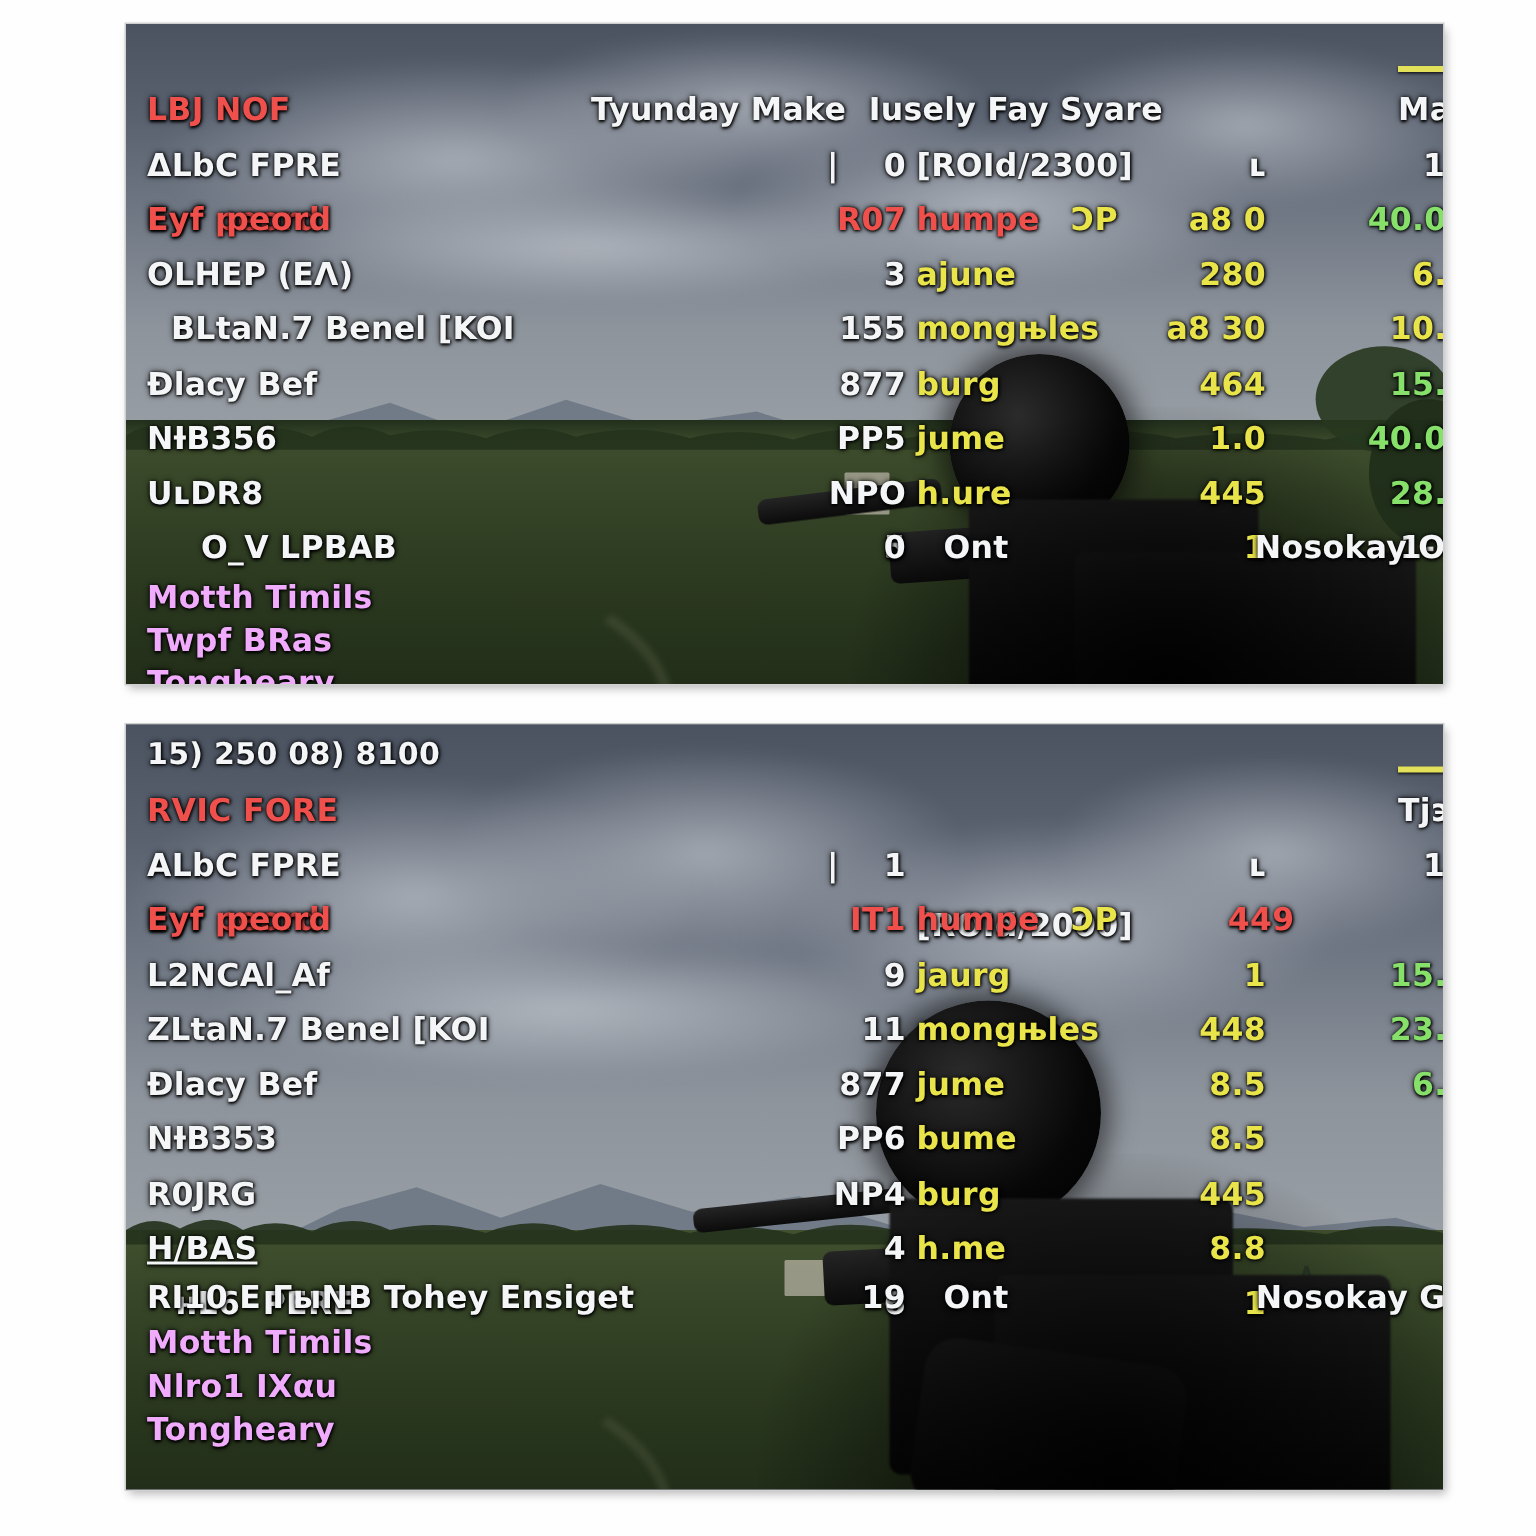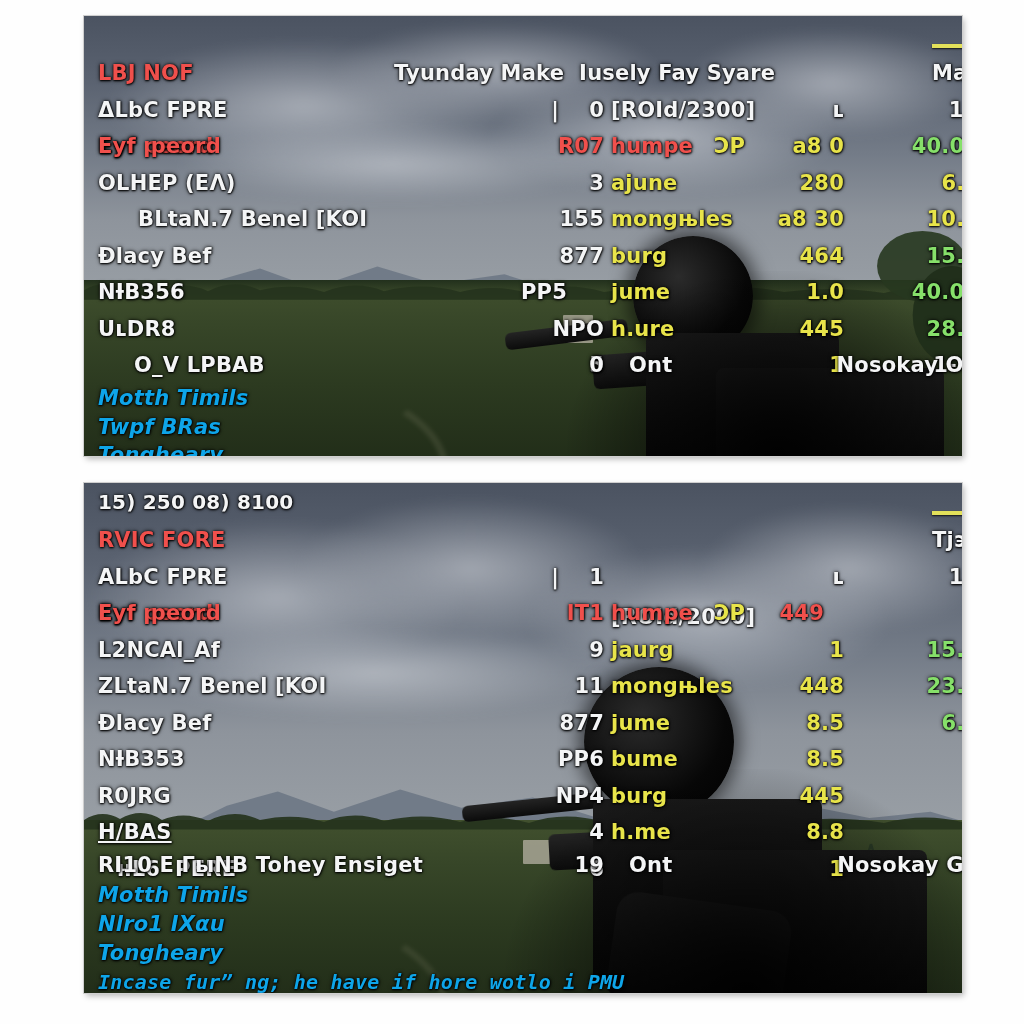--- a/index.html
+++ b/index.html
@@ -61,21 +61,21 @@
     font-family:"DejaVu Sans",sans-serif;
     font-weight:700;
     font-size:21px;
     letter-spacing:.2px;
     text-shadow:0 1px 2px rgba(0,0,0,.95),0 0 4px rgba(0,0,0,.8),1px 0 2px rgba(0,0,0,.7);
   }
   .w{color:#f4f5f6;}
   .r{color:#f0504c;}
   .y{color:#e8e44a;}
   .g{color:#86e06a;}
-  .k{color:#0ea5e9;font-style:italic;}
+  .k{color:#f0abfc;}
   .num{text-align:right;}
   .c-left{left:14px;}
   .underline-bar{
     position:absolute;height:4px;background:#e3e15a;
     box-shadow:0 1px 2px rgba(0,0,0,.8);
   }
 </style>
 </head>
 <body>
 
@@ -146,36 +146,36 @@
             <div class="ln g num" style="left:790px;width:120px;top:118px;">40.006</div>
           </div>
           <div>
             <div class="ln w" style="left:14px;top:154.5px;">OLHEP (EΛ)</div>
             <div class="ln w num" style="left:400px;width:120px;top:154.5px;">3</div>
             <div class="ln y" style="left:527px;top:154.5px;">ajune</div>
             <div class="ln y num" style="left:660px;width:100px;top:154.5px;">280</div>
             <div class="ln y num" style="left:790px;width:120px;top:154.5px;">6.19</div>
           </div>
           <div>
-            <div class="ln w" style="left:30px;top:191px;padding-left:24px;">BLtaN.7 Benel [KOI</div>
+            <div class="ln w" style="left:6px;top:191px;padding-left:24px;">BLtaN.7 Benel [KOI</div>
             <div class="ln w num" style="left:400px;width:120px;top:191px;">155</div>
             <div class="ln y" style="left:527px;top:191px;">mongњles</div>
             <div class="ln y num" style="left:660px;width:100px;top:191px;">а8 30</div>
             <div class="ln y num" style="left:790px;width:120px;top:191px;">10.27</div>
           </div>
           <div>
             <div class="ln w" style="left:14px;top:227.5px;">Ɖlacy Bef</div>
             <div class="ln w num" style="left:400px;width:120px;top:227.5px;">877</div>
             <div class="ln y" style="left:527px;top:227.5px;">burg</div>
             <div class="ln y num" style="left:660px;width:100px;top:227.5px;">464</div>
             <div class="ln g num" style="left:790px;width:120px;top:227.5px;">15.05</div>
           </div>
           <div>
             <div class="ln w" style="left:14px;top:264px;">NƗB356</div>
-            <div class="ln w num" style="left:400px;width:120px;top:264px;text-align:center;">PP5</div>
+            <div class="ln w num" style="left:400px;width:120px;top:264px;">PP5</div>
             <div class="ln y" style="left:527px;top:264px;">jume</div>
             <div class="ln y num" style="left:660px;width:100px;top:264px;">1.0</div>
             <div class="ln g num" style="left:790px;width:120px;top:264px;">40.006</div>
           </div>
           <div>
             <div class="ln w" style="left:14px;top:300.5px;">UʟDR8</div>
             <div class="ln w num" style="left:400px;width:120px;top:300.5px;">NPO</div>
             <div class="ln y" style="left:527px;top:300.5px;">h.ure</div>
             <div class="ln y num" style="left:660px;width:100px;top:300.5px;">445</div>
             <div class="ln g num" style="left:790px;width:120px;top:300.5px;">28.69</div>
@@ -251,21 +251,21 @@
       <div class="ln w" style="left:527px;top:82px;margin-top:40px;">[ROId/2000]</div>
       <div class="ln w num" style="left:660px;top:82px;width:100px;">ʟ</div>
       <div class="ln w num" style="left:800px;top:82px;width:110px;">1. 1</div>
 
       <div id="rows-bottom">
           <div>
             <div class="ln r" style="left:14px;top:118px;">Eyf  peord</div>
             <div class="ln r num" style="left:400px;width:120px;top:118px;">IT1</div>
             <div class="ln r" style="left:527px;top:118px;">humpe</div>
             <div class="ln y" style="left:630px;top:118px;">ƆP</div>
-            <div class="ln r num" style="left:660px;width:80px;top:118px;">449</div>
+            <div class="ln r num" style="left:660px;width:119px;top:118px;">449</div>
             <div class="ln g num" style="left:790px;width:120px;top:118px;"></div>
           </div>
           <div>
             <div class="ln w" style="left:14px;top:154.5px;">L2NCAl_Af</div>
             <div class="ln w num" style="left:400px;width:120px;top:154.5px;">9</div>
             <div class="ln y" style="left:527px;top:154.5px;">jaurg</div>
             <div class="ln y num" style="left:660px;width:100px;top:154.5px;">1</div>
             <div class="ln g num" style="left:790px;width:120px;top:154.5px;">15.85</div>
           </div>
           <div>
@@ -313,17 +313,16 @@
         </div>
 
       <div class="ln w c-left" style="top:370px;">RI10 E ГыNB Tohey Ensiget</div>
       <div class="ln w num" style="left:400px;top:370px;width:120px;">19</div>
       <div class="ln w" style="left:545px;top:370px;">Ont</div>
       <div class="ln w num" style="left:640px;top:370px;width:270px;">Nosokay Gnd</div>
 
       <div class="ln k c-left" style="top:400px;">Motth Timils</div>
       <div class="ln k c-left" style="top:429px;">Nlro1 IⅩαu</div>
       <div class="ln k c-left" style="top:458px;">Tongheary</div>
-      <div class="ln k c-left" style="top:487px;font-family:'DejaVu Sans Mono',monospace;font-size:20px;">Incase fur” ng; he have if hore wotlo i PMU</div>
     </div>
   </div>
 
 </div>
 
 </body></html>

